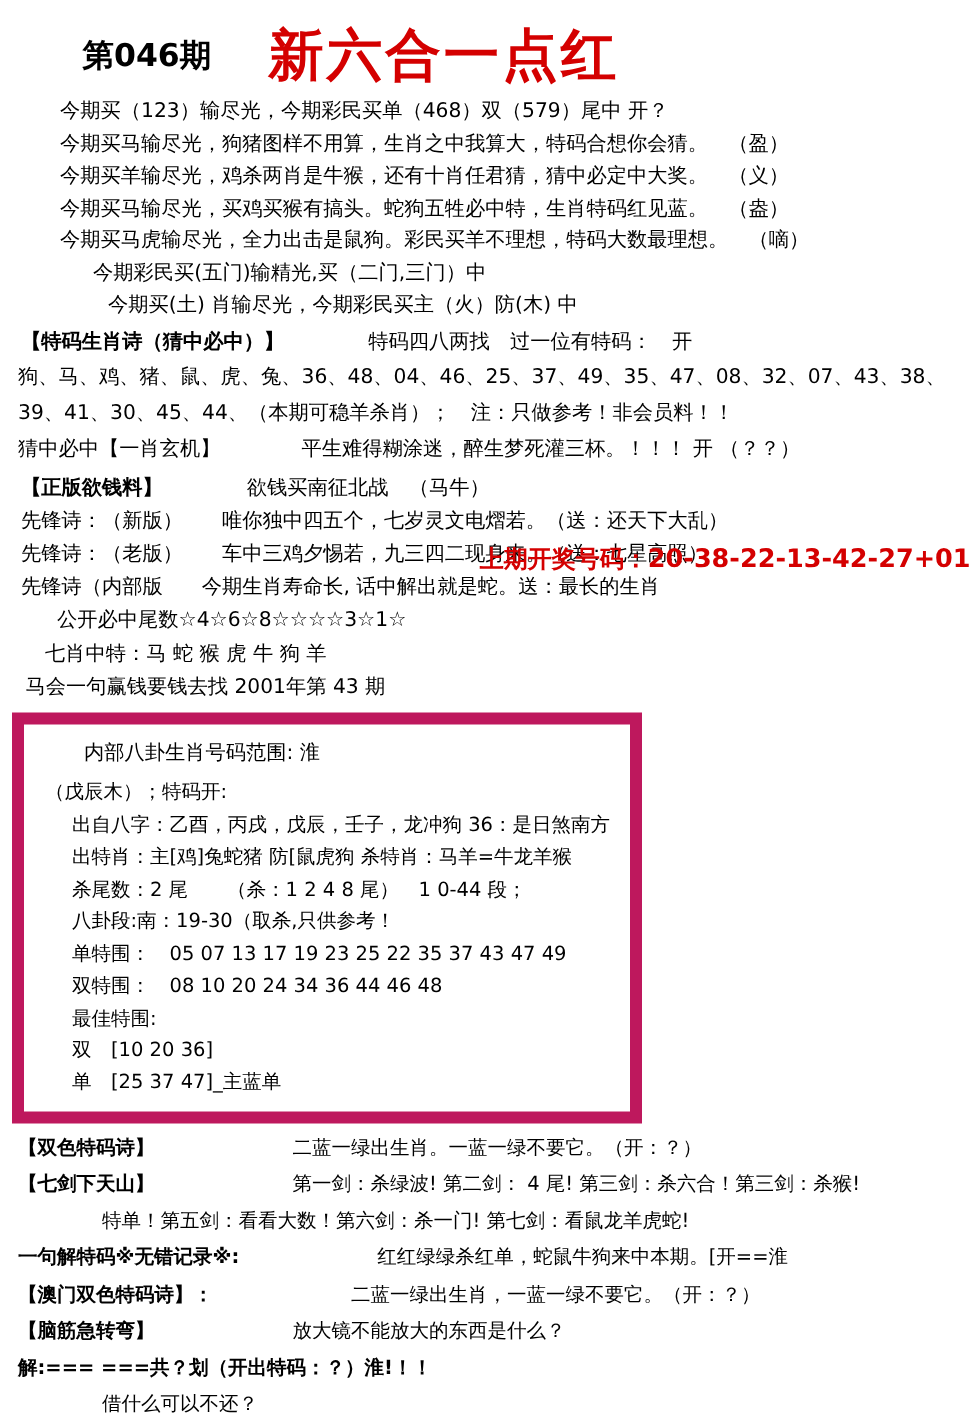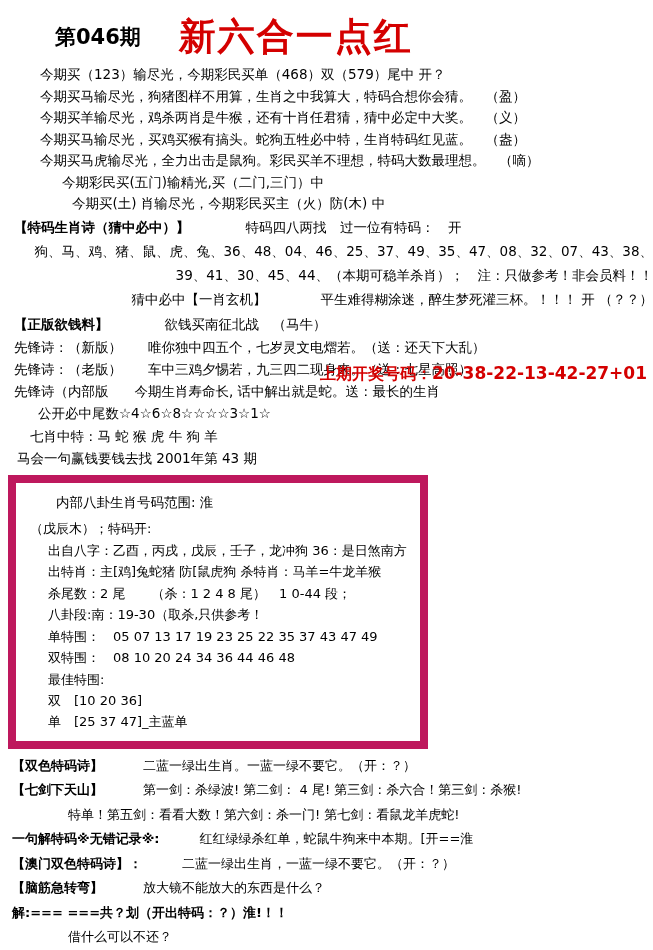--- a/index.html
+++ b/index.html
@@ -60,21 +60,20 @@
     white-space: nowrap;
   }
   .sec-title .label { color: #000; }
   .row-flex { display: flex; }
   .hdr-right { margin-left: 56px; font-weight: normal; }
   .num-row {
     padding: 2px 0 2px 12px;
     font-size: 13.5px;
     line-height: 1.5;
     white-space: nowrap;
-    text-align: right;
   }
   .rule-line {
     padding: 1px 0 1px 14px;
     font-size: 13.5px;
     line-height: 1.5;
     white-space: nowrap;
   }
   .rule-line .gap { display: inline-block; width: 26px; }
   
   .draw-banner {
@@ -104,21 +103,21 @@
   .box .title-line { padding-left: 26px; font-size: 13.5px; }
   .spacer-s { height: 5px; }
   
   .lsec {
     padding: 3px 0 2px 12px;
     font-size: 13px;
     line-height: 1.5;
     white-space: nowrap;
   }
   .lsec .t { font-weight: bold; }
-  .lsec .body { margin-left: 40px; }
+  .lsec .body { margin-left: 92px; }
   .center-ind { padding-left: 68px; }
 </style>
 </head>
 <body>
 
 <div class="page">
 
   <div class="header">
     <span class="issue">第046期</span>
     <span class="main-title">新六合一点红</span>

